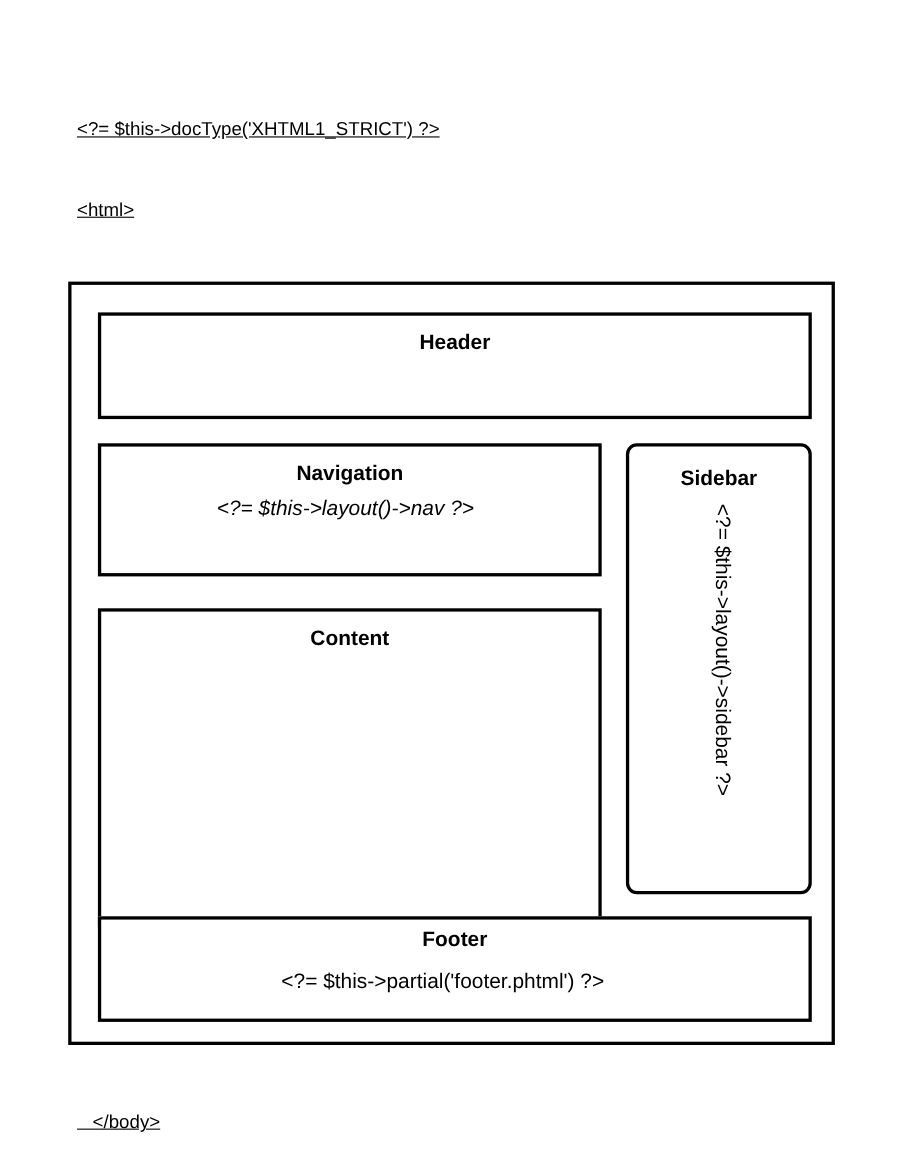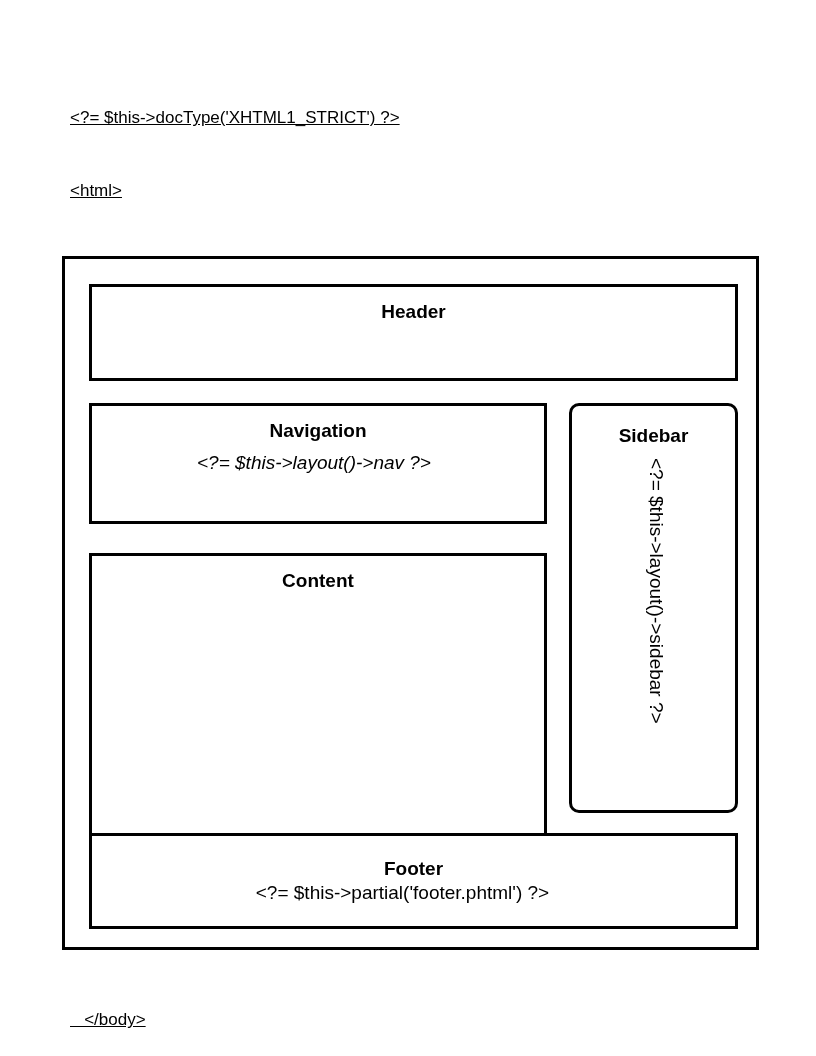--- a/index.html
+++ b/index.html
@@ -98,21 +98,21 @@
     white-space: pre;
   }
 
   
   #header-box  .box-title { top: 14px; }
   #header-box  .box-code  { top: 46px; padding-right: 18px; }
   #nav-box     .box-title { top: 14px; }
   #nav-box     .box-code  { top: 46px; padding-right: 8px; font-style: italic; }
   #content-box .box-title { top: 14px; }
   #content-box .box-code  { top: 46px; padding-right: 8px; }
-  #footer-box  .box-title { top: 22px; }
+  #footer-box  .box-title { top: 8px; }
   #footer-box  .box-code  { top: 46px; padding-right: 22px; }
 
   
   #sidebar-box .box-title {
     top: 19px;
   }
   .sidebar-rot-wrap {
     position: absolute;
     left: 0;
     right: 0;

